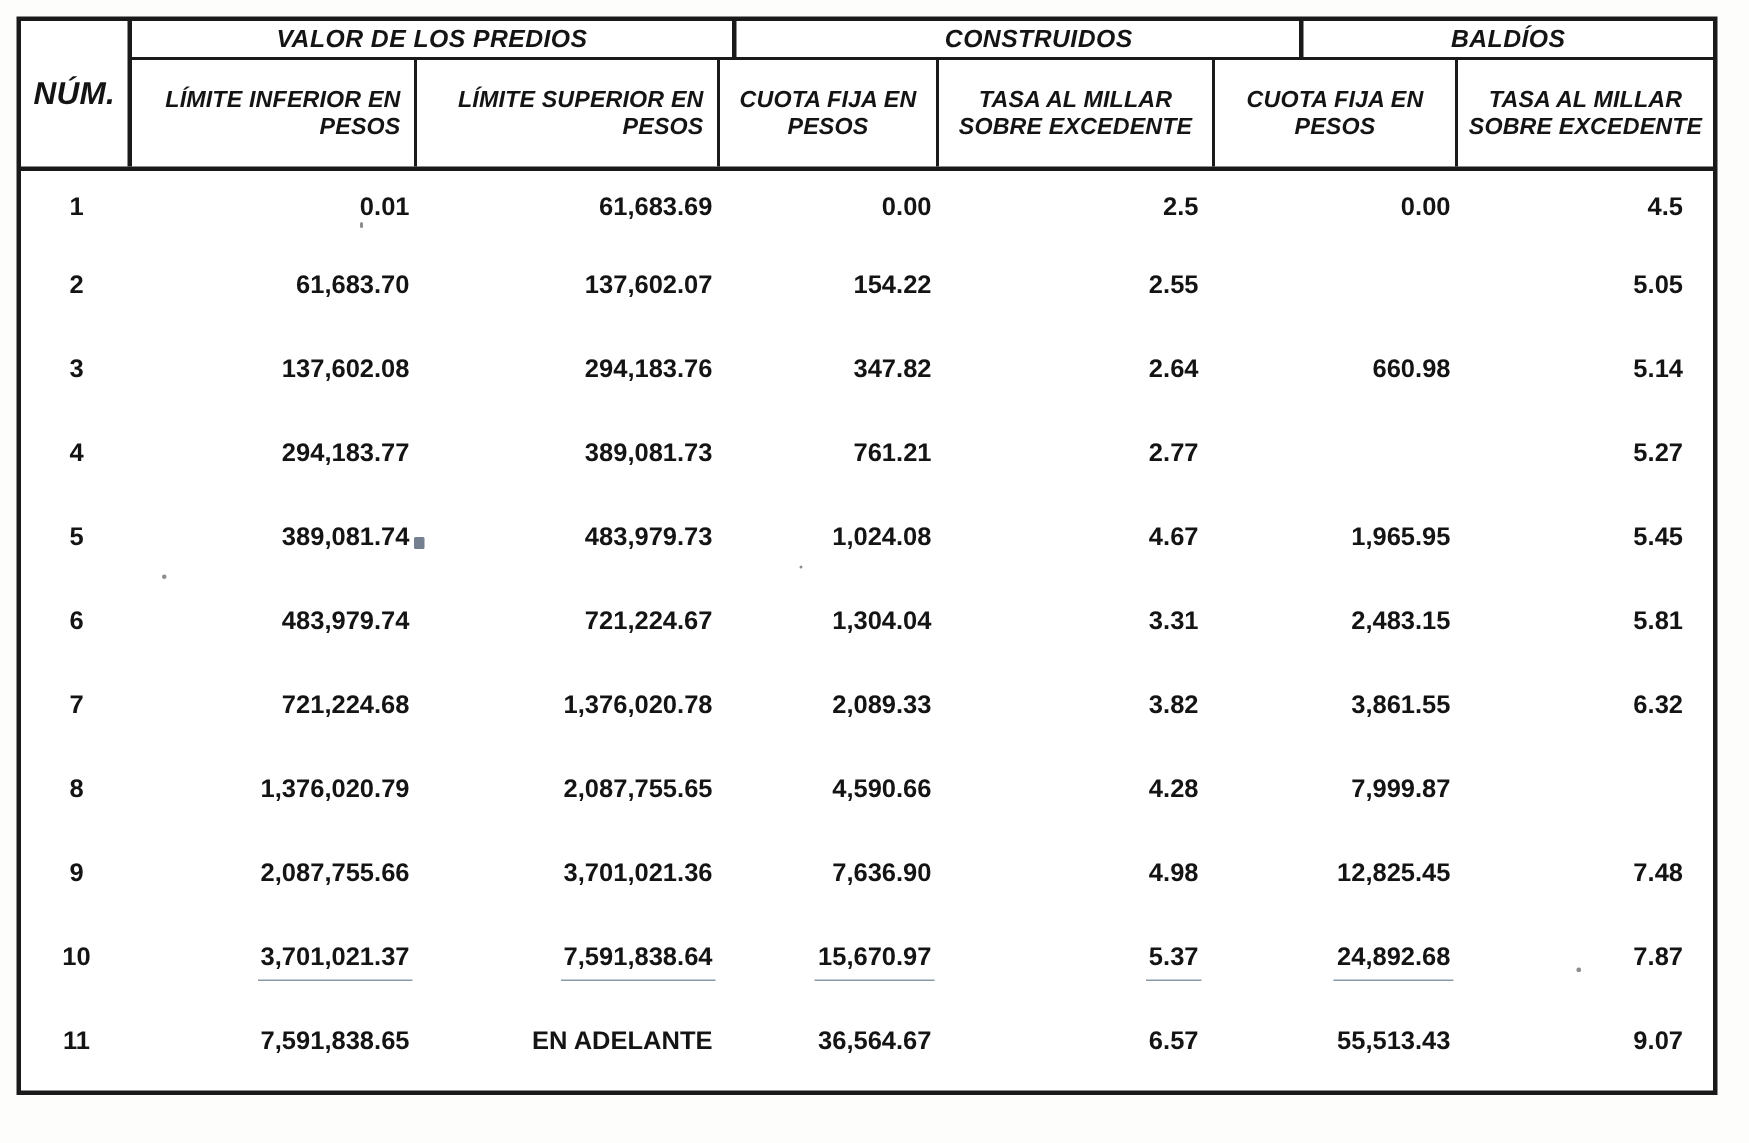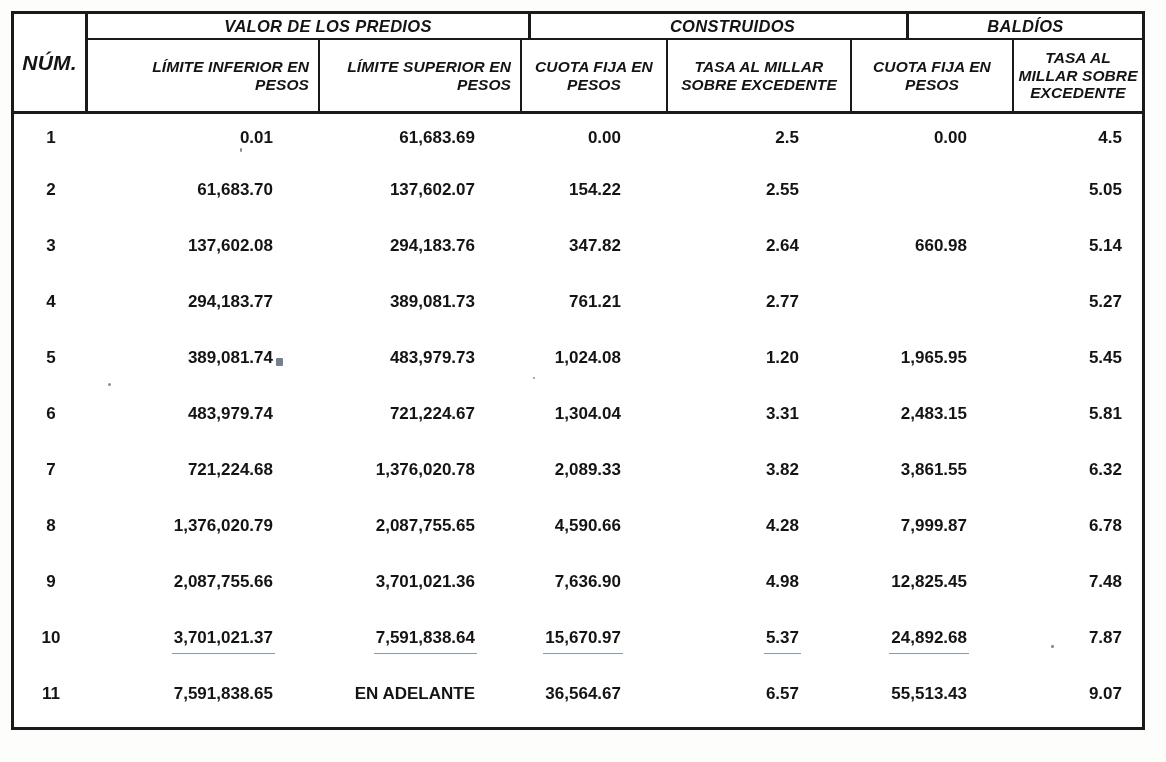--- a/index.html
+++ b/index.html
@@ -76,21 +76,21 @@
     align-items: center;
     justify-content: center;
     font-style: italic;
     font-weight: bold;
     font-size: 16.5px;
     color: #141414;
     letter-spacing: .3px;
     border-right: 3px solid #1a1a1a;
   }
   .group-cell:last-child { border-right: none; }
-  .g-valor { width: 403px; margin-left: 40px; }
+  .g-valor { width: 403px; }
   .g-constr { width: 378px; padding-left: 28px; }
   .g-baldios { flex: 1; }
 
   .sub-row {
     position: absolute;
     left: 74px;
     right: 0;
     top: 26px;
     bottom: 0;
     display: flex;
@@ -109,21 +109,21 @@
     line-height: 1.16;
     color: #141414;
     letter-spacing: .1px;
   }
   .sub-cell:last-child { border-right: none; }
   .sub-center {
     justify-content: center;
     text-align: center;
     padding: 0 4px;
   }
-  .c-lim-inf { width: 232px; }
+  .c-lim-inf { width: 190px; }
   .c-lim-sup { width: 202px; padding-left: 17px; }
   .c-cf1 { width: 146px; }
   .c-tm1 { width: 184px; }
   .c-cf2 { width: 162px; }
   .c-tm2 { flex: 1; }
 
   
   .tbody {
     position: relative;
     height: 616px;
@@ -302,21 +302,21 @@
           <div class="cell v-lim-inf">
             <span class="val">389,081.74</span>
           </div>
           <div class="cell v-lim-sup">
             <span class="val">483,979.73</span>
           </div>
           <div class="cell v-cf1">
             <span class="val">1,024.08</span>
           </div>
           <div class="cell v-tm1">
-            <span class="val">1.20</span>
+            <span class="val">4.67</span>
           </div>
           <div class="cell v-cf2">
             <span class="val">1,965.95</span>
           </div>
           <div class="cell v-tm2">
             <span class="val">5.45</span>
           </div>
         </div>
         <div class="trow">
           <div class="cell idx">
@@ -375,23 +375,20 @@
             <span class="val">2,087,755.65</span>
           </div>
           <div class="cell v-cf1">
             <span class="val">4,590.66</span>
           </div>
           <div class="cell v-tm1">
             <span class="val">4.28</span>
           </div>
           <div class="cell v-cf2">
             <span class="val">7,999.87</span>
-          </div>
-          <div class="cell v-tm2">
-            <span class="val">6.78</span>
           </div>
         </div>
         <div class="trow">
           <div class="cell idx">
             <span class="val">9</span>
           </div>
           <div class="cell v-lim-inf">
             <span class="val">2,087,755.66</span>
           </div>
           <div class="cell v-lim-sup">

